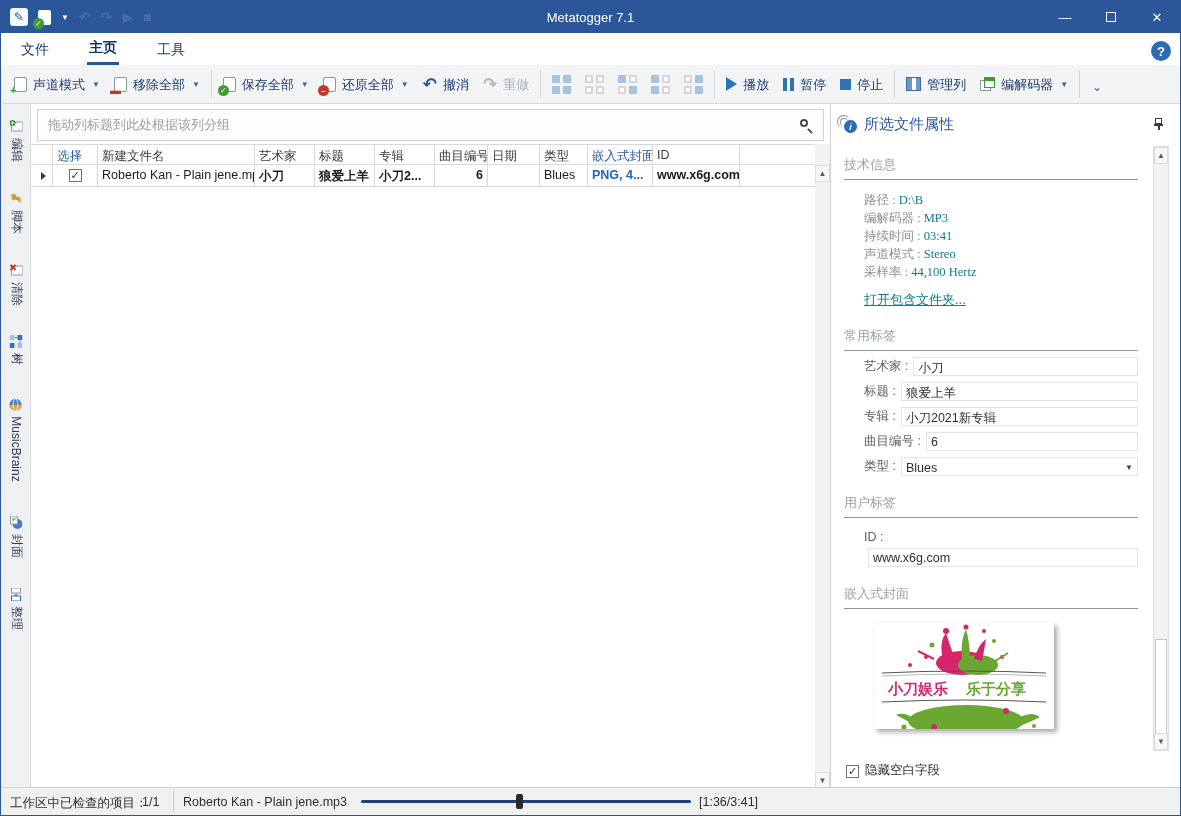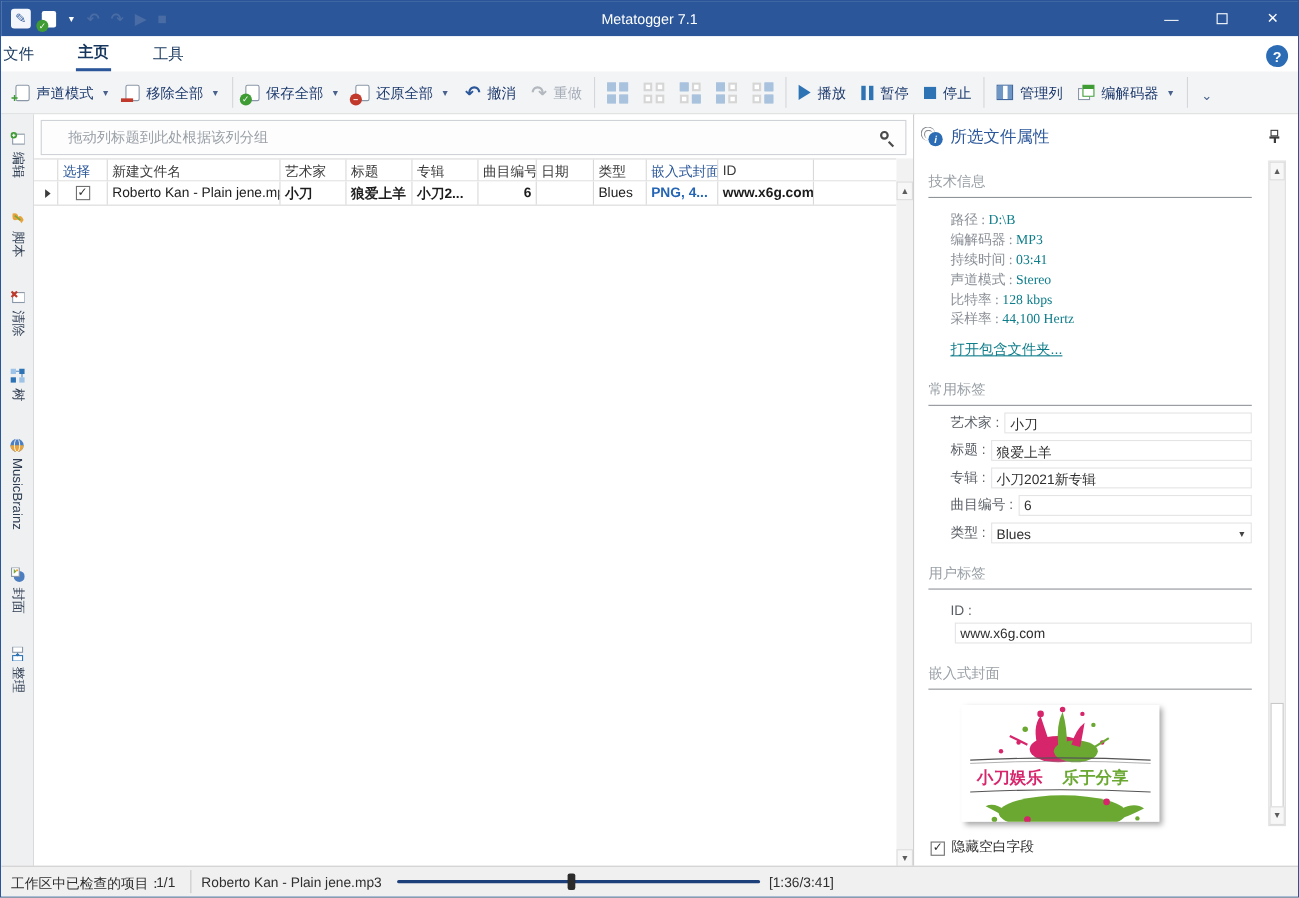--- a/index.html
+++ b/index.html
@@ -14,21 +14,21 @@
   .qat-ic.dim { color:#4a6ca5; font-weight:bold; }
   .qat-doc { position:relative; width:13px; height:15px; background:#fff; border-radius:2px; }
   .qat-doc .chk { position:absolute; left:-5px; bottom:-4px; width:11px; height:11px; border-radius:50%; background:#3f9c35; color:#fff; font-size:8px; display:flex; align-items:center; justify-content:center; }
   .qat-drop { color:#fff; font-size:8px; }
   .ttl { position:absolute; left:0; right:0; text-align:center; color:#fff; font-size:13px; pointer-events:none; }
   .winbtns { position:absolute; right:0; top:0; height:32px; display:flex; }
   .winbtn { width:46px; height:32px; display:flex; align-items:center; justify-content:center; color:#fff; font-size:13px; }
   .maxglyph { width:10px; height:10px; border:1px solid #fff; display:block; }
 
   
-  .tabrow { position:absolute; left:0; top:32px; width:100%; height:32px; background:#fff; display:flex; align-items:center; gap:36px; }
+  .tabrow { position:absolute; left:0; top:32px; width:100%; height:32px; background:#fff; display:flex; align-items:center; padding-left:18px; gap:36px; }
   .tab { font-size:14px; color:#17365d; padding:6px 2px 5px; }
   .tab.active { font-weight:bold; border-bottom:3px solid #2b579a; }
   .helpbtn { position:absolute; right:9px; top:40px; width:20px; height:20px; border-radius:50%; background:#2b6cb5; color:#fff; font-size:13px; font-weight:bold; display:flex; align-items:center; justify-content:center; }
 
   
   .ribbon { position:absolute; left:0; top:64px; width:100%; height:39px; background:#f3f4f6; border-bottom:1px solid #d9dadb; display:flex; align-items:center; padding:0 6px; }
   .tbtn { display:flex; align-items:center; gap:6px; color:#1d3a6d; font-size:13px; padding:5px 7px; white-space:nowrap; }
   .tbtn .lbl { line-height:1; }
   .tbtn.disabled { color:#a6adb8; }
   .drop { font-size:8px; color:#49618c; margin-left:1px; }
@@ -58,21 +58,21 @@
   .chev { color:#49618c; font-size:12px; margin-left:8px; margin-top:6px; }
 
   
   .sidebar { position:absolute; left:0; top:103px; width:30px; height:685px; background:#eef0f2; border-right:1px solid #d9dadb; }
   .vitem { position:relative; width:30px; }
   .vrot { position:absolute; left:50%; top:50%; transform:translate(-50%,-50%) rotate(90deg); white-space:nowrap; display:flex; align-items:center; gap:5px; font-size:12px; color:#2f3d52; }
   .sic { width:13px; height:13px; flex:0 0 auto; }
 
   
   .gridwrap { position:absolute; left:30px; top:103px; width:800px; height:685px; background:#fff; border-right:1px solid #d0d0d0; }
-  .groupbar { position:absolute; left:6px; top:5px; right:6px; height:32px; background:#fdfdfe; border:1px solid #cfd2d6; display:flex; align-items:center; padding:0 24px; color:#9aa0a6; font-size:13px; }
+  .groupbar { position:absolute; left:6px; top:5px; right:6px; height:32px; background:#fdfdfe; border:1px solid #cfd2d6; display:flex; align-items:center; padding:0 10px; color:#9aa0a6; font-size:13px; }
   .searchic { position:absolute; right:10px; top:8px; width:14px; height:14px; }
   .searchic .lens { position:absolute; left:1px; top:1px; width:8px; height:8px; border:2px solid #4a4a4a; border-radius:50%; }
   .searchic .stem { position:absolute; right:0px; bottom:0px; width:6px; height:2px; background:#4a4a4a; transform:rotate(45deg); }
   .thead { position:absolute; left:0; top:40px; right:15px; height:21px; display:flex; border-top:1px solid #d9d9d9; border-bottom:1px solid #d9d9d9; background:#fff; font-size:12.5px; color:#3b3b3b; }
   .trow  { position:absolute; left:0; top:61px; right:15px; height:22px; display:flex; border-bottom:1px solid #d9d9d9; background:#fff; font-size:12.5px; color:#1c1c1c; }
   .cell { border-right:1px solid #d9d9d9; padding:3px 4px 0; overflow:hidden; white-space:nowrap; }
   .cell.fill { border-right:none; flex:1; }
   .c-mark{ width:22px; } .c-sel{ width:45px; } .c-file{ width:157px; } .c-art{ width:60px; } .c-tit{ width:60px; }
   .c-alb{ width:60px; } .c-trk{ width:53px; } .c-date{ width:52px; } .c-gen{ width:48px; } .c-cov{ width:65px; } .c-id{ width:87px; }
   .hblue { color:#2b579a; }
@@ -402,21 +402,20 @@
         <span class="pn"></span>
       </span>
 
     <div class="pbody">
       <div class="sect">技术信息</div>
       <div class="kvlist">
         <div class="kv"><span class="k">路径 : </span><span class="v">D:\B</span></div>
         <div class="kv"><span class="k">编解码器 : </span><span class="v">MP3</span></div>
         <div class="kv"><span class="k">持续时间 : </span><span class="v">03:41</span></div>
         <div class="kv"><span class="k">声道模式 : </span><span class="v">Stereo</span></div>
-        <div class="kv"><span class="k">比特率 : </span><span class="v">128 kbps</span></div>
         <div class="kv"><span class="k">采样率 : </span><span class="v">44,100 Hertz</span></div>
       </div>
       <div class="tlink">打开包含文件夹...</div>
 
       <div class="sect">常用标签</div>
       <div class="frow">
         <span class="fl">艺术家 :</span>
         <span class="finput">小刀</span>
       </div>
       <div class="frow">

